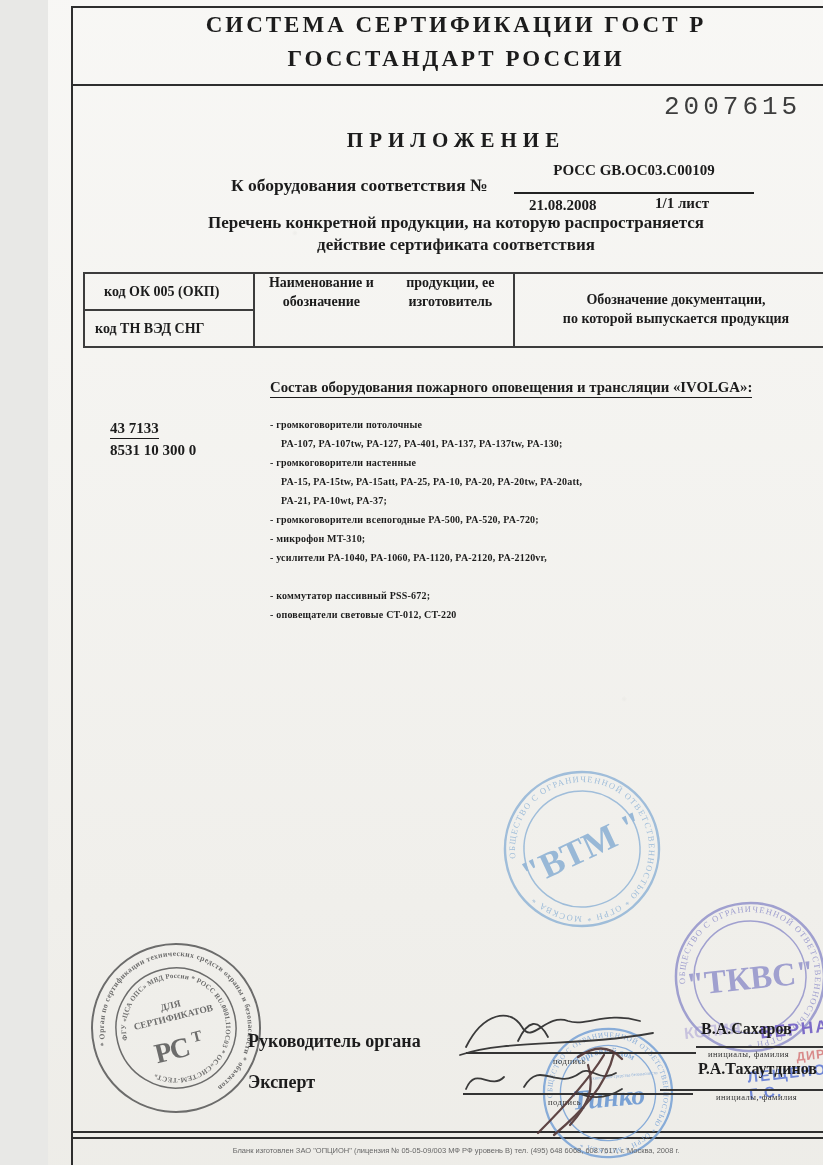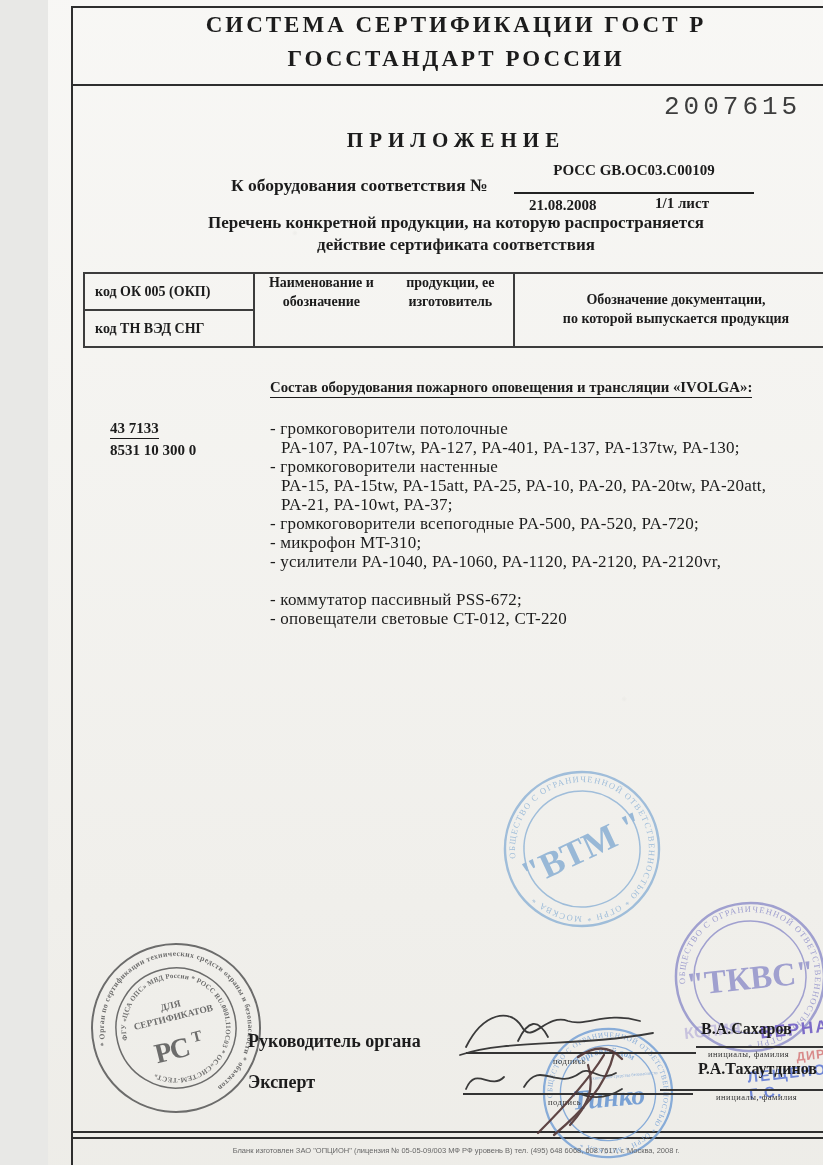--- a/index.html
+++ b/index.html
@@ -23,29 +23,29 @@
   .cert-label{left:183px;top:175px;font-weight:bold;font-size:17.5px;}
   .cert-number{left:466px;top:162px;width:240px;text-align:center;font-weight:bold;font-size:15px;}
   .cert-line{left:466px;top:192px;width:240px;height:2px;background:#222;}
   .cert-date{left:481px;top:197px;font-weight:bold;font-size:15px;}
   .cert-sheet{left:607px;top:195px;font-weight:bold;font-size:15px;}
   .subtitle{left:23px;width:770px;text-align:center;font-weight:bold;font-size:17px;}
   .st1{top:213px;} .st2{top:235px;}
   
   .doc-table{position:absolute;left:35px;top:272px;width:752px;height:72px;border:2px solid #3c3c3c;display:flex;font-weight:bold;font-size:14px;}
   .tcol1{width:168px;border-right:2px solid #3c3c3c;display:flex;flex-direction:column;}
-  .t1a{flex:1;border-bottom:2px solid #3c3c3c;display:flex;align-items:center;padding-left:10px;}
+  .t1a{flex:1;border-bottom:2px solid #3c3c3c;display:flex;align-items:center;padding-left:19px;}
   .t1b{flex:1;display:flex;align-items:center;padding-left:10px;}
   .tcol2{width:258px;border-right:2px solid #3c3c3c;display:flex;justify-content:center;text-align:center;line-height:1.35;}
   .tcol3{flex:1;display:flex;flex-direction:column;justify-content:center;text-align:center;line-height:1.35;}
   
   .okp{left:62px;top:420px;font-weight:bold;font-size:15px;border-bottom:1.5px solid #1c1c1c;padding-bottom:1px;}
   .tnved{left:62px;top:442px;font-weight:bold;font-size:15px;}
   .p-head{left:222px;top:379px;font-weight:bold;font-size:14.8px;border-bottom:1.5px solid #1c1c1c;padding-bottom:1px;}
-  .pl{position:absolute;left:222px;font-weight:normal;font-size:17px;white-space:nowrap;letter-spacing:0.2px;}
+  .pl{position:absolute;left:222px;font-weight:bold;font-size:10px;white-space:nowrap;letter-spacing:0.2px;}
   .pl.ind{left:233px;}
   
   .role{font-weight:bold;font-size:18px;}
   .sline{position:absolute;height:1.5px;background:#333;}
   .scap{position:absolute;font-size:8.5px;color:#333;letter-spacing:0.5px;}
   .sname{position:absolute;font-weight:bold;font-size:16px;}
   
   svg text{font-family:"Liberation Serif", serif;}
   .stamp{position:absolute;pointer-events:none;}
   .copytxt{position:absolute;font-family:"Liberation Sans", sans-serif;font-weight:bold;transform:rotate(-6deg);}

